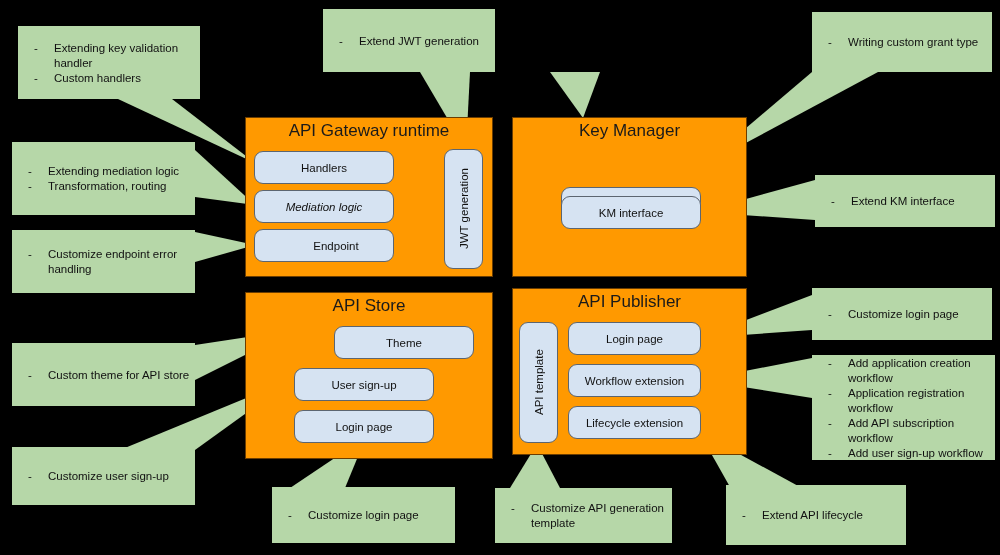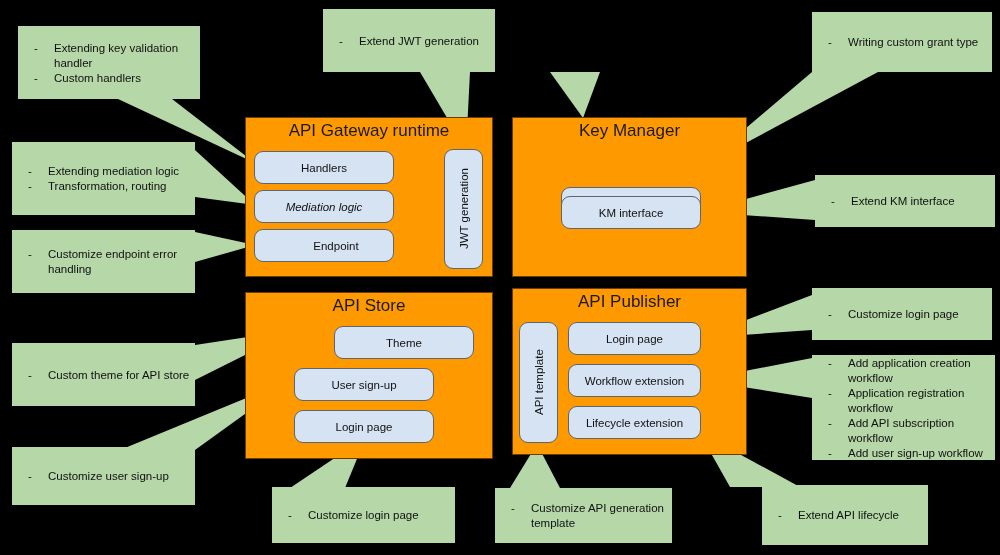--- a/index.html
+++ b/index.html
@@ -260,21 +260,21 @@
   </div>
 
   <div class="note" style="left:495px; top:488px; width:177px; height:55px;">
     <div class="note-body">
       <ul>
         <li>Customize API generation template</li>
       </ul>
     </div>
   </div>
 
-  <div class="note" style="left:726px; top:485px; width:166px; height:60px;margin-left:36px;">
+  <div class="note" style="left:726px; top:485px; width:180px; height:60px;">
     <div class="note-body">
       <ul>
         <li>Extend API lifecycle</li>
       </ul>
     </div>
   </div>
 
 </div>
 
 </body></html>

